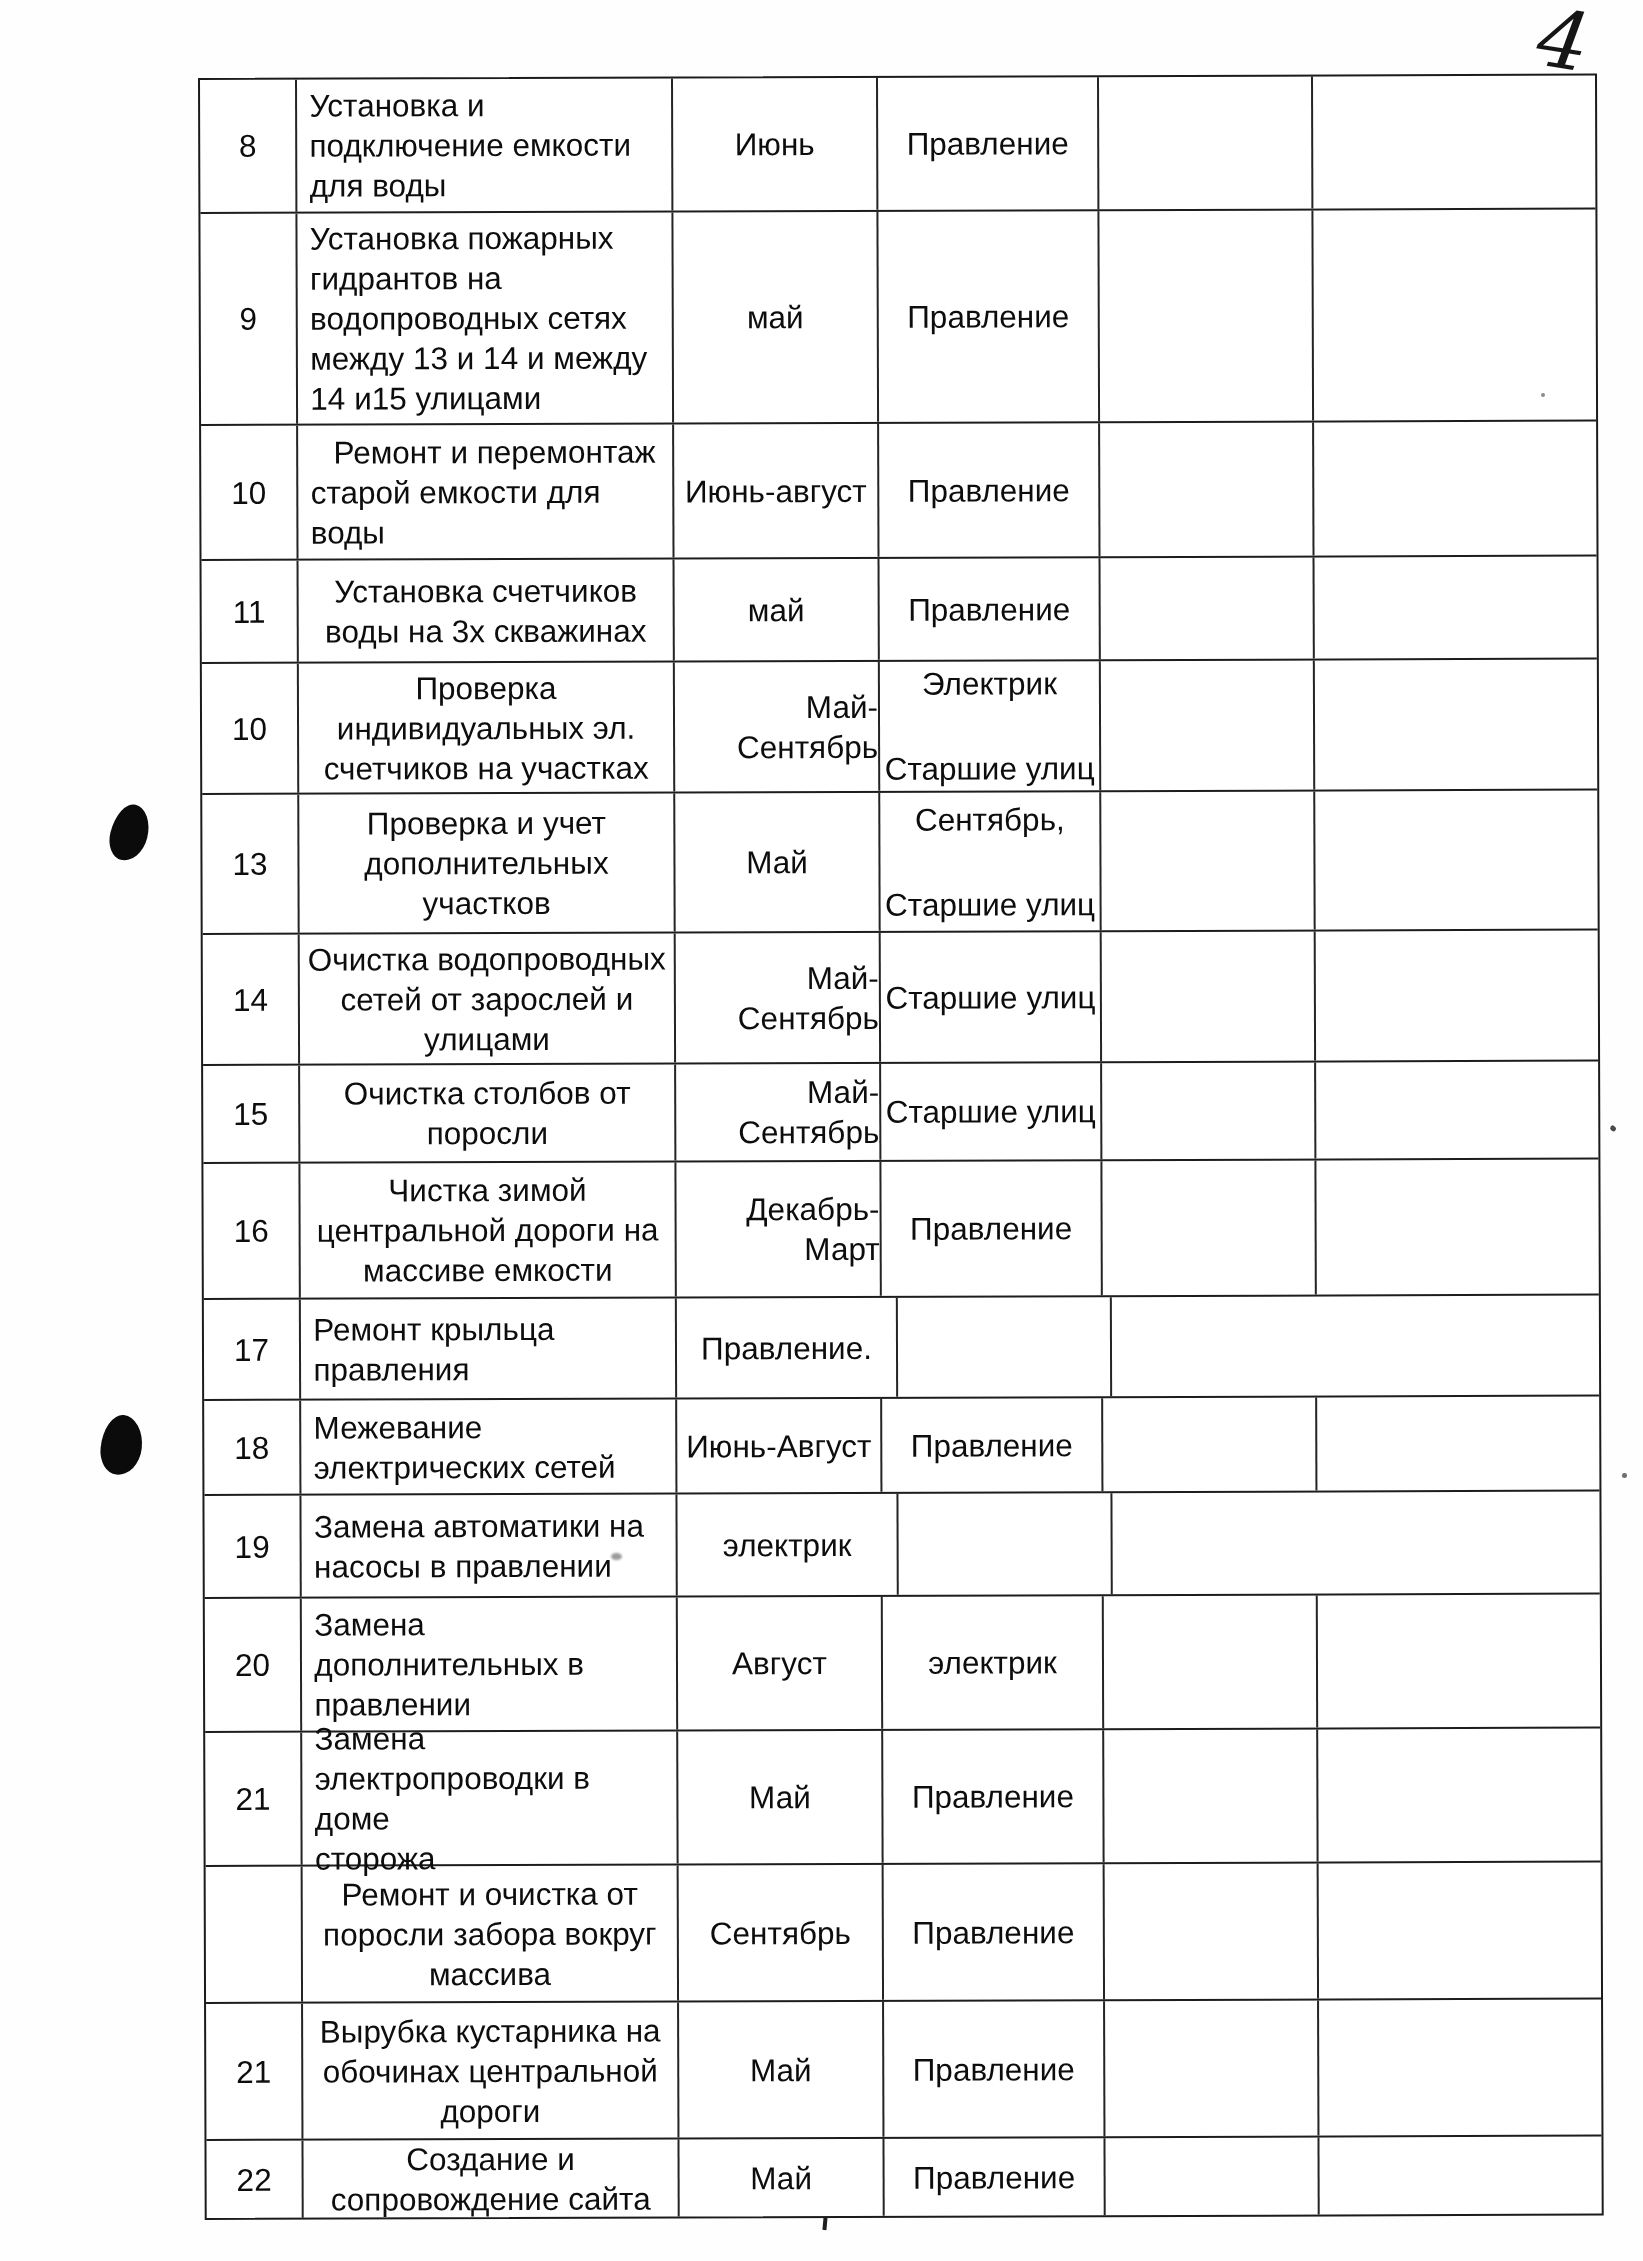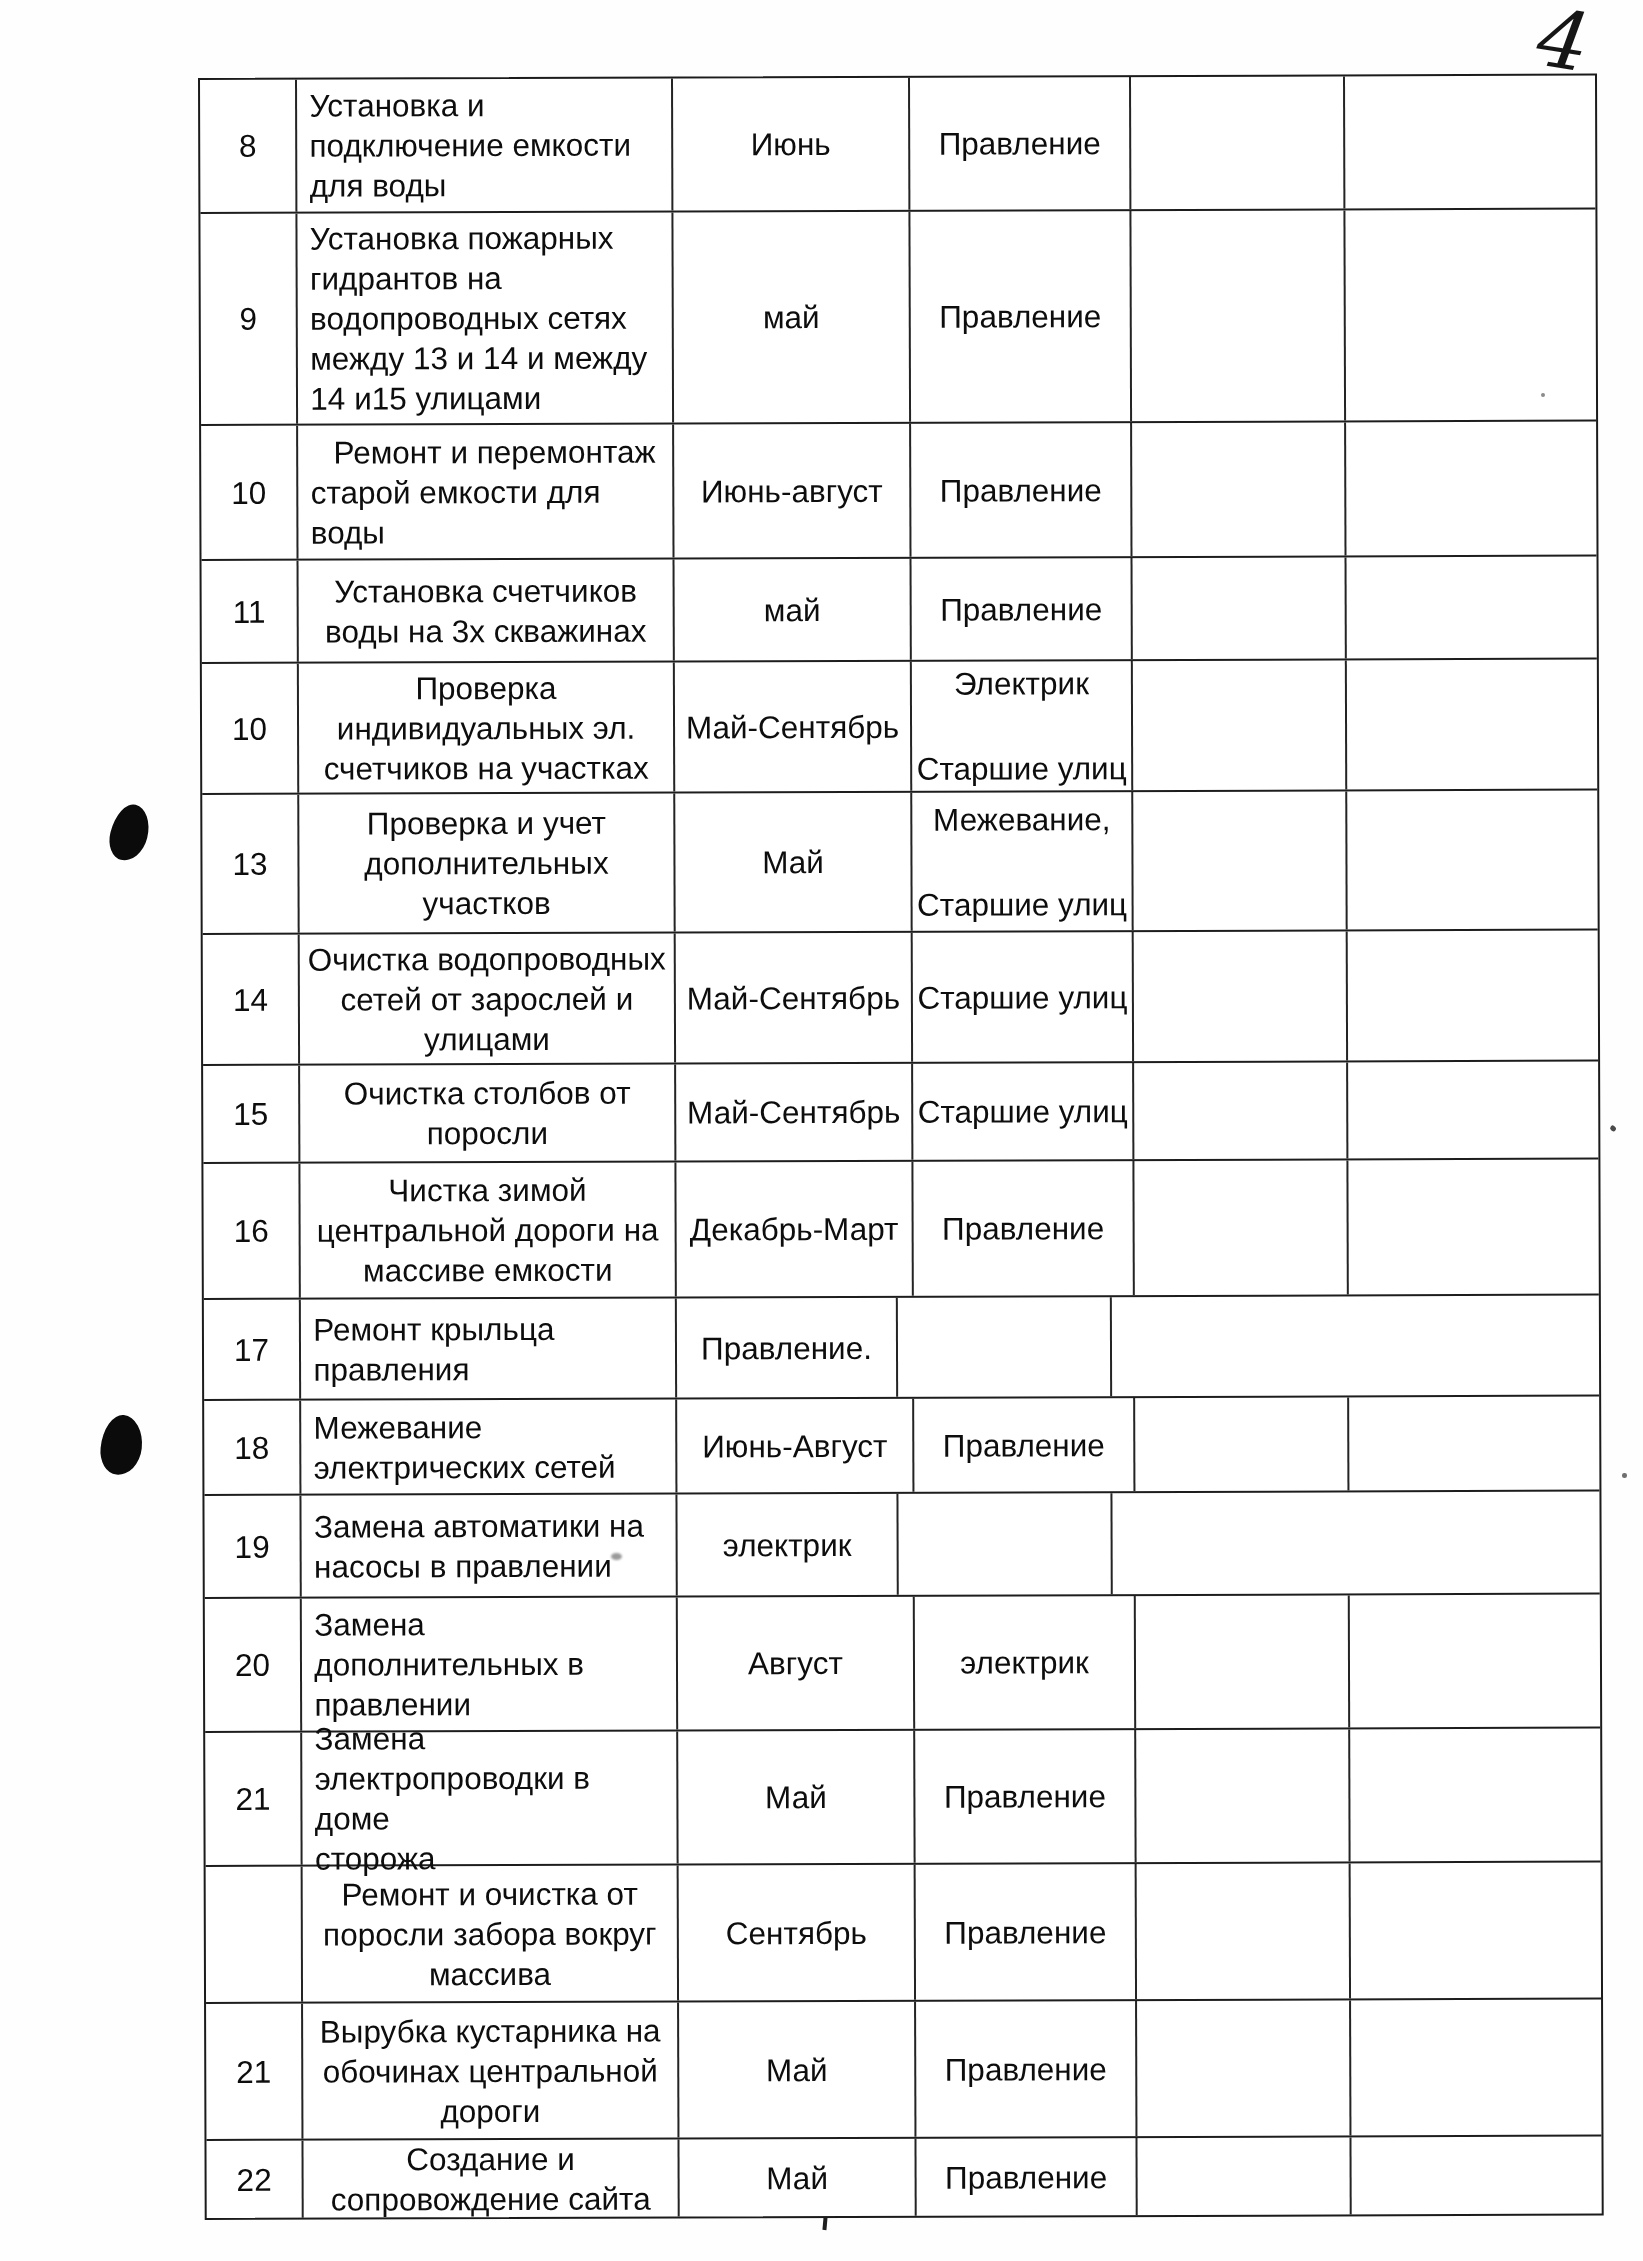--- a/index.html
+++ b/index.html
@@ -38,21 +38,21 @@
     display:flex;flex-direction:column;justify-content:center;
     font-size:31.5px;line-height:40px;
     overflow:visible;
   }
   .cell.last{border-right:none;}
   .c-num{width:97px;align-items:center;text-align:center;}
   .c-task{width:376px;}
   .c-task.t-left{align-items:flex-start;text-align:left;padding-left:12.3px;padding-right:4.6px;}
   .c-task.t-center{align-items:center;text-align:center;padding:0 3.1px;}
   .c-task.t-indent .line:first-child{text-indent:23px;}
-  .c-period{width:237px;align-items:center;text-align:right;}
+  .c-period{width:205px;align-items:center;text-align:right;}
   .c-resp{width:221px;align-items:center;text-align:center;}
   .c-resp.multi{row-gap:45px;}
   .c-e1{width:214px;}
   .c-e2{width:215px;}
   
   .blob{
     position:absolute;background:#0b0b0b;
     border-radius:48% 52% 55% 45% / 58% 52% 48% 42%;
   }
   .blob1{left:111px;top:804px;width:37px;height:57px;transform:rotate(14deg);}
@@ -173,21 +173,21 @@
         </div>
         <div class="cell c-task t-center">
           <div class="line">Проверка и учет</div>
           <div class="line">дополнительных</div>
           <div class="line">участков</div>
         </div>
         <div class="cell c-period">
           <span>Май</span>
         </div>
         <div class="cell c-resp multi">
-          <div>Межевание,</div>
+          <div>Сентябрь,</div>
           <div>Старшие улиц</div>
         </div>
         <div class="cell c-e1"></div>
         <div class="cell c-e2 last"></div>
       </div>
       <div class="trow" style="height: 131px;">
         <div class="cell c-num">
           <span>14</span>
         </div>
         <div class="cell c-task t-center">

